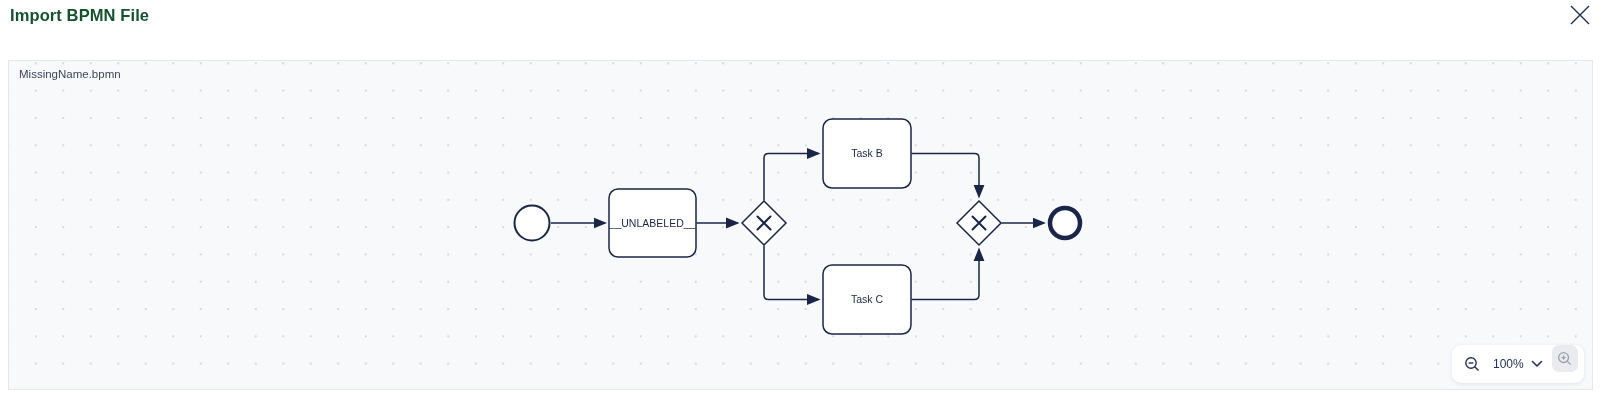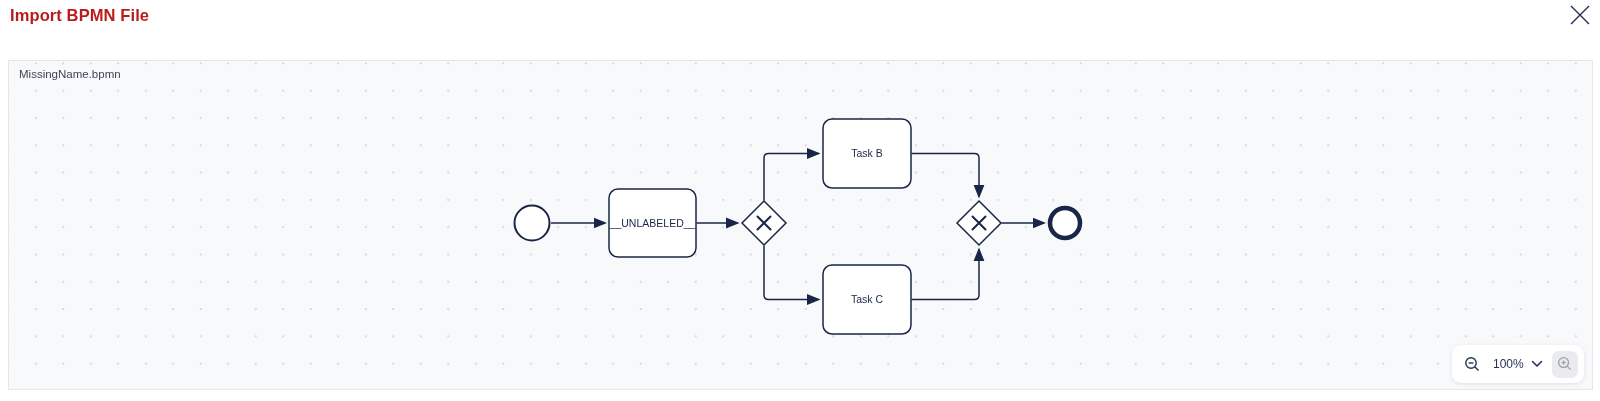--- a/index.html
+++ b/index.html
@@ -10,21 +10,21 @@
     background: #ffffff;
     font-family: "Liberation Sans", sans-serif;
     overflow: hidden;
   }
   .dialog-title {
     position: absolute;
     left: 10px;
     top: 6px;
     font-size: 16.5px;
     font-weight: 700;
-    color: #b91c1c;
+    color: #14532d;
     letter-spacing: 0.1px;
   }
   .close-btn {
     position: absolute;
     right: 7px;
     top: 2px;
     width: 26px;
     height: 26px;
     background: transparent;
     border: none;
@@ -71,21 +71,20 @@
   .zoom-pill {
     position: absolute;
     right: 8px;
     bottom: 6px;
     width: 132px;
     height: 38px;
     background: #ffffff;
     border-radius: 9px;
     box-shadow: 0 1px 4px rgba(20, 30, 60, 0.10);
     display: flex;
-    align-items: center;
     padding: 0 6px 0 12px;
     box-sizing: border-box;
     z-index: 3;
   }
   .zoom-btn {
     background: transparent;
     border: none;
     padding: 0;
     cursor: pointer;
     display: flex;

